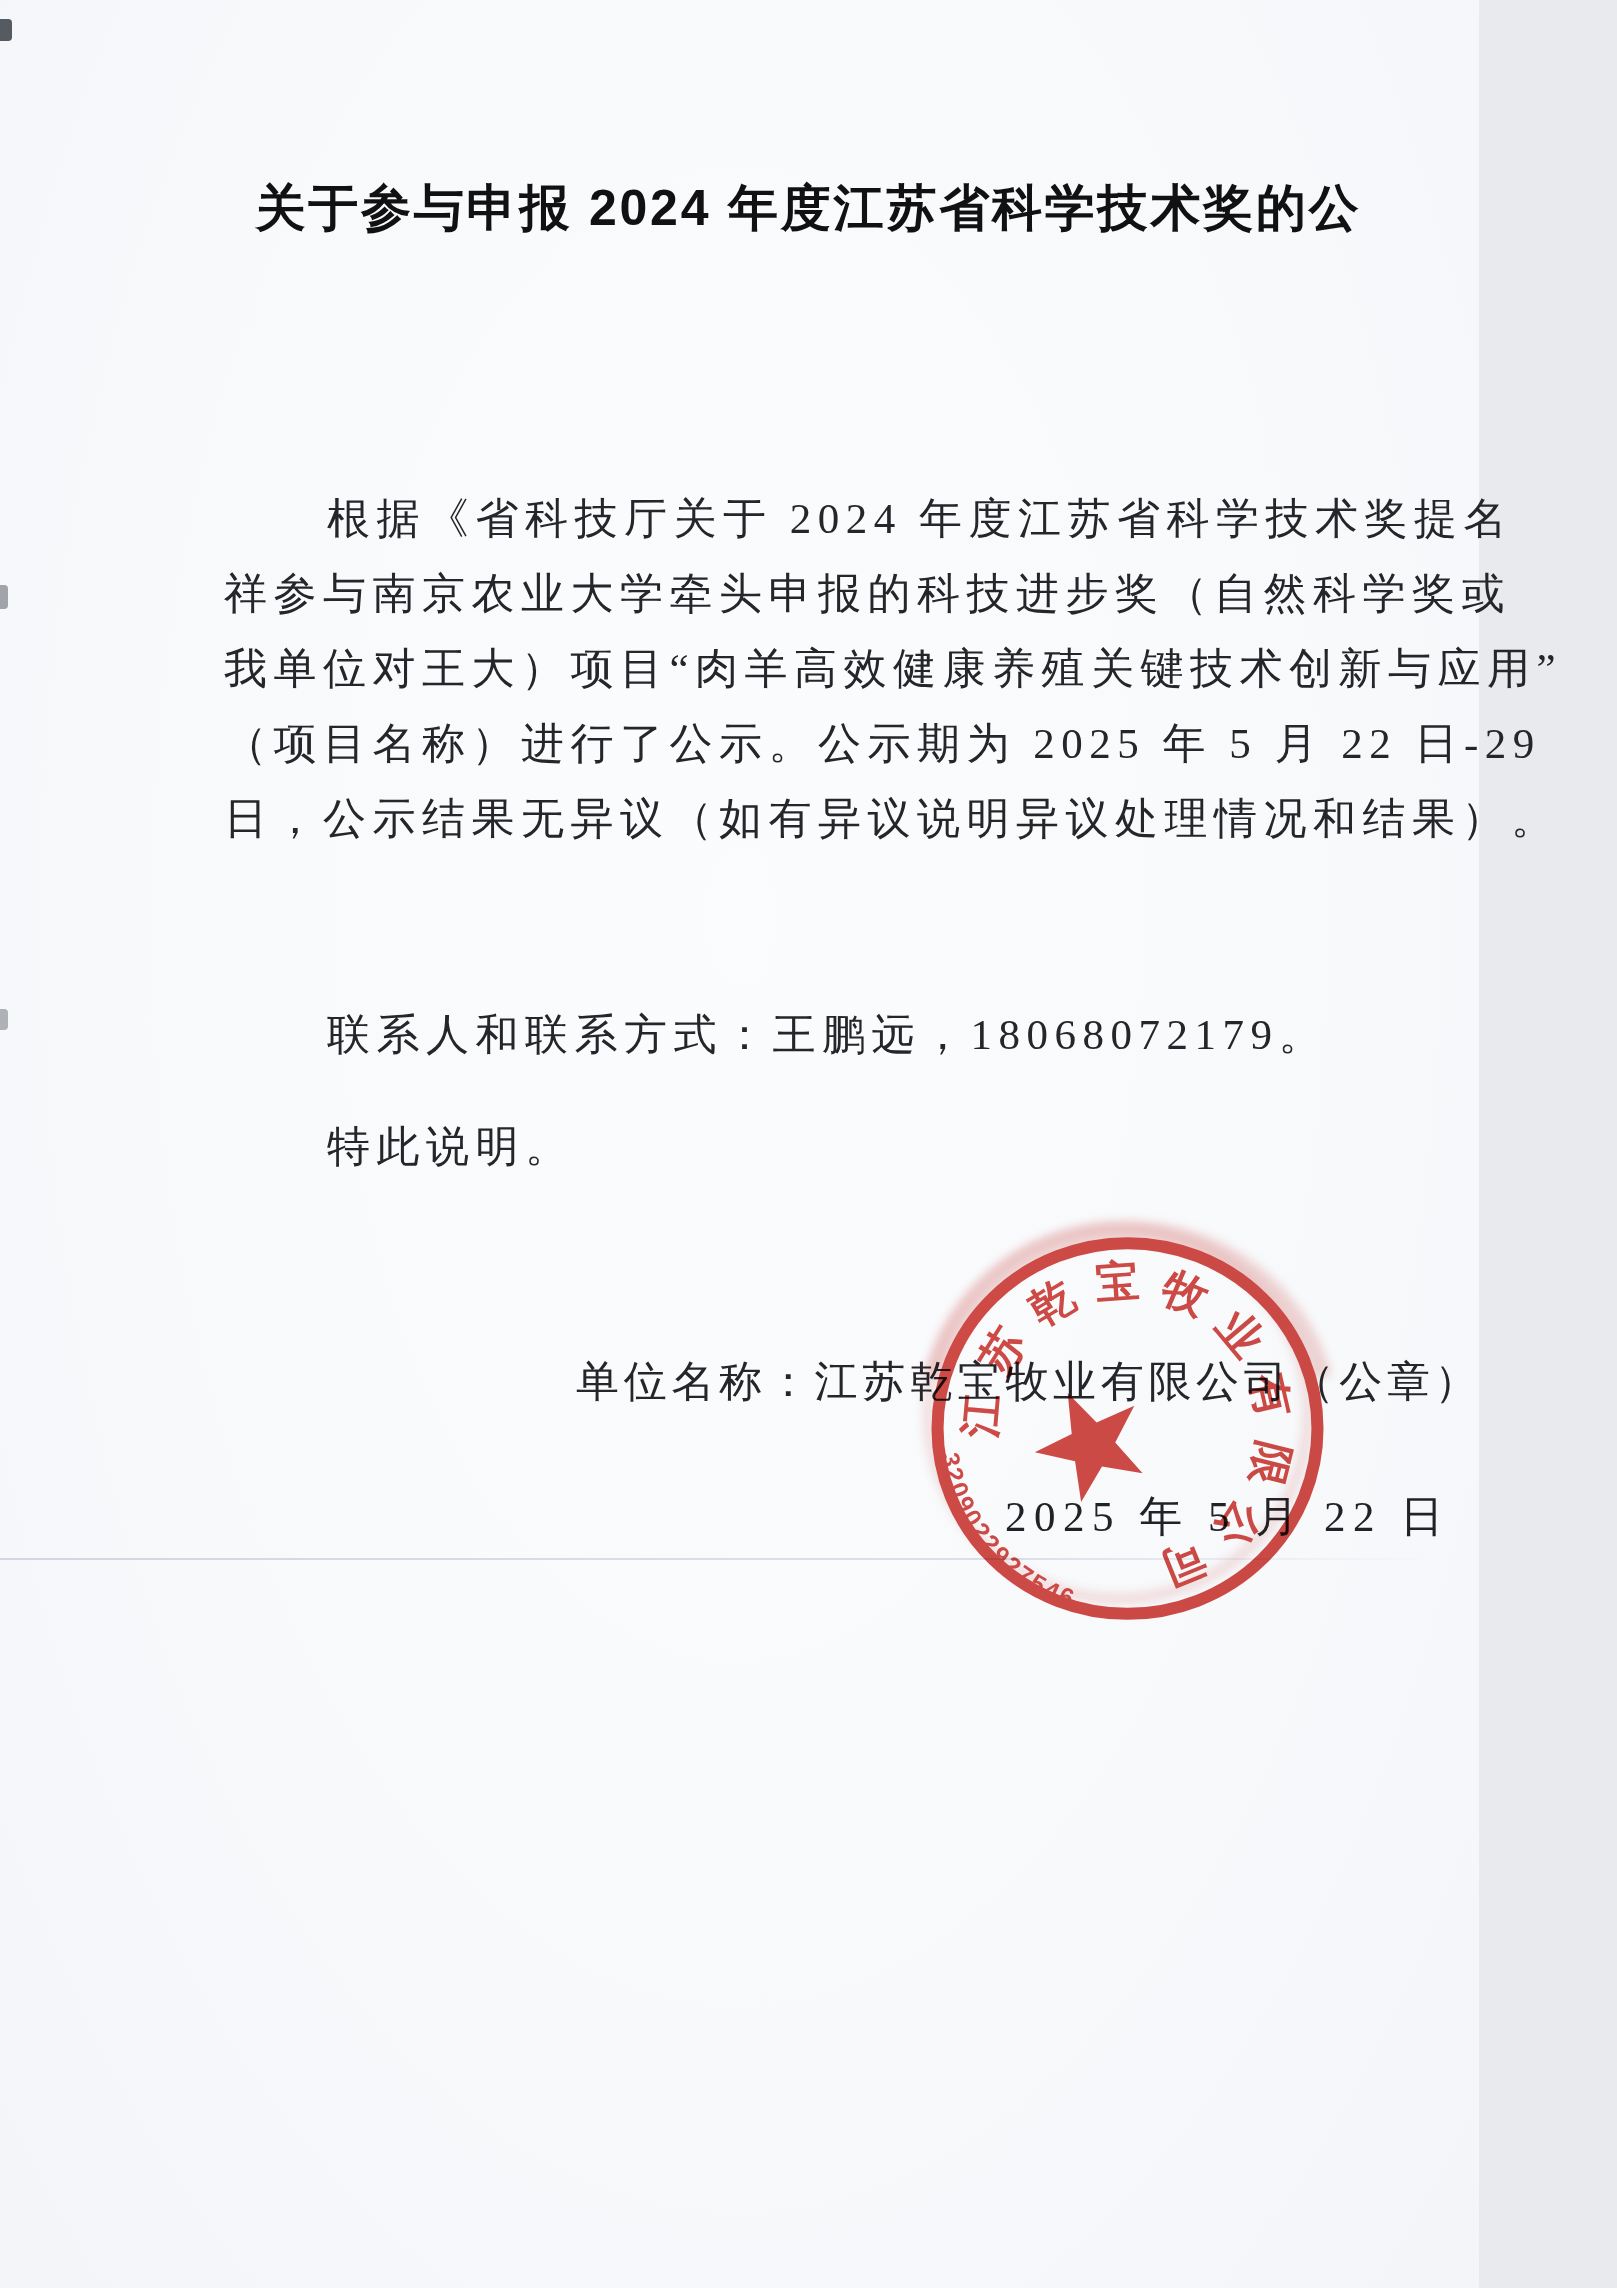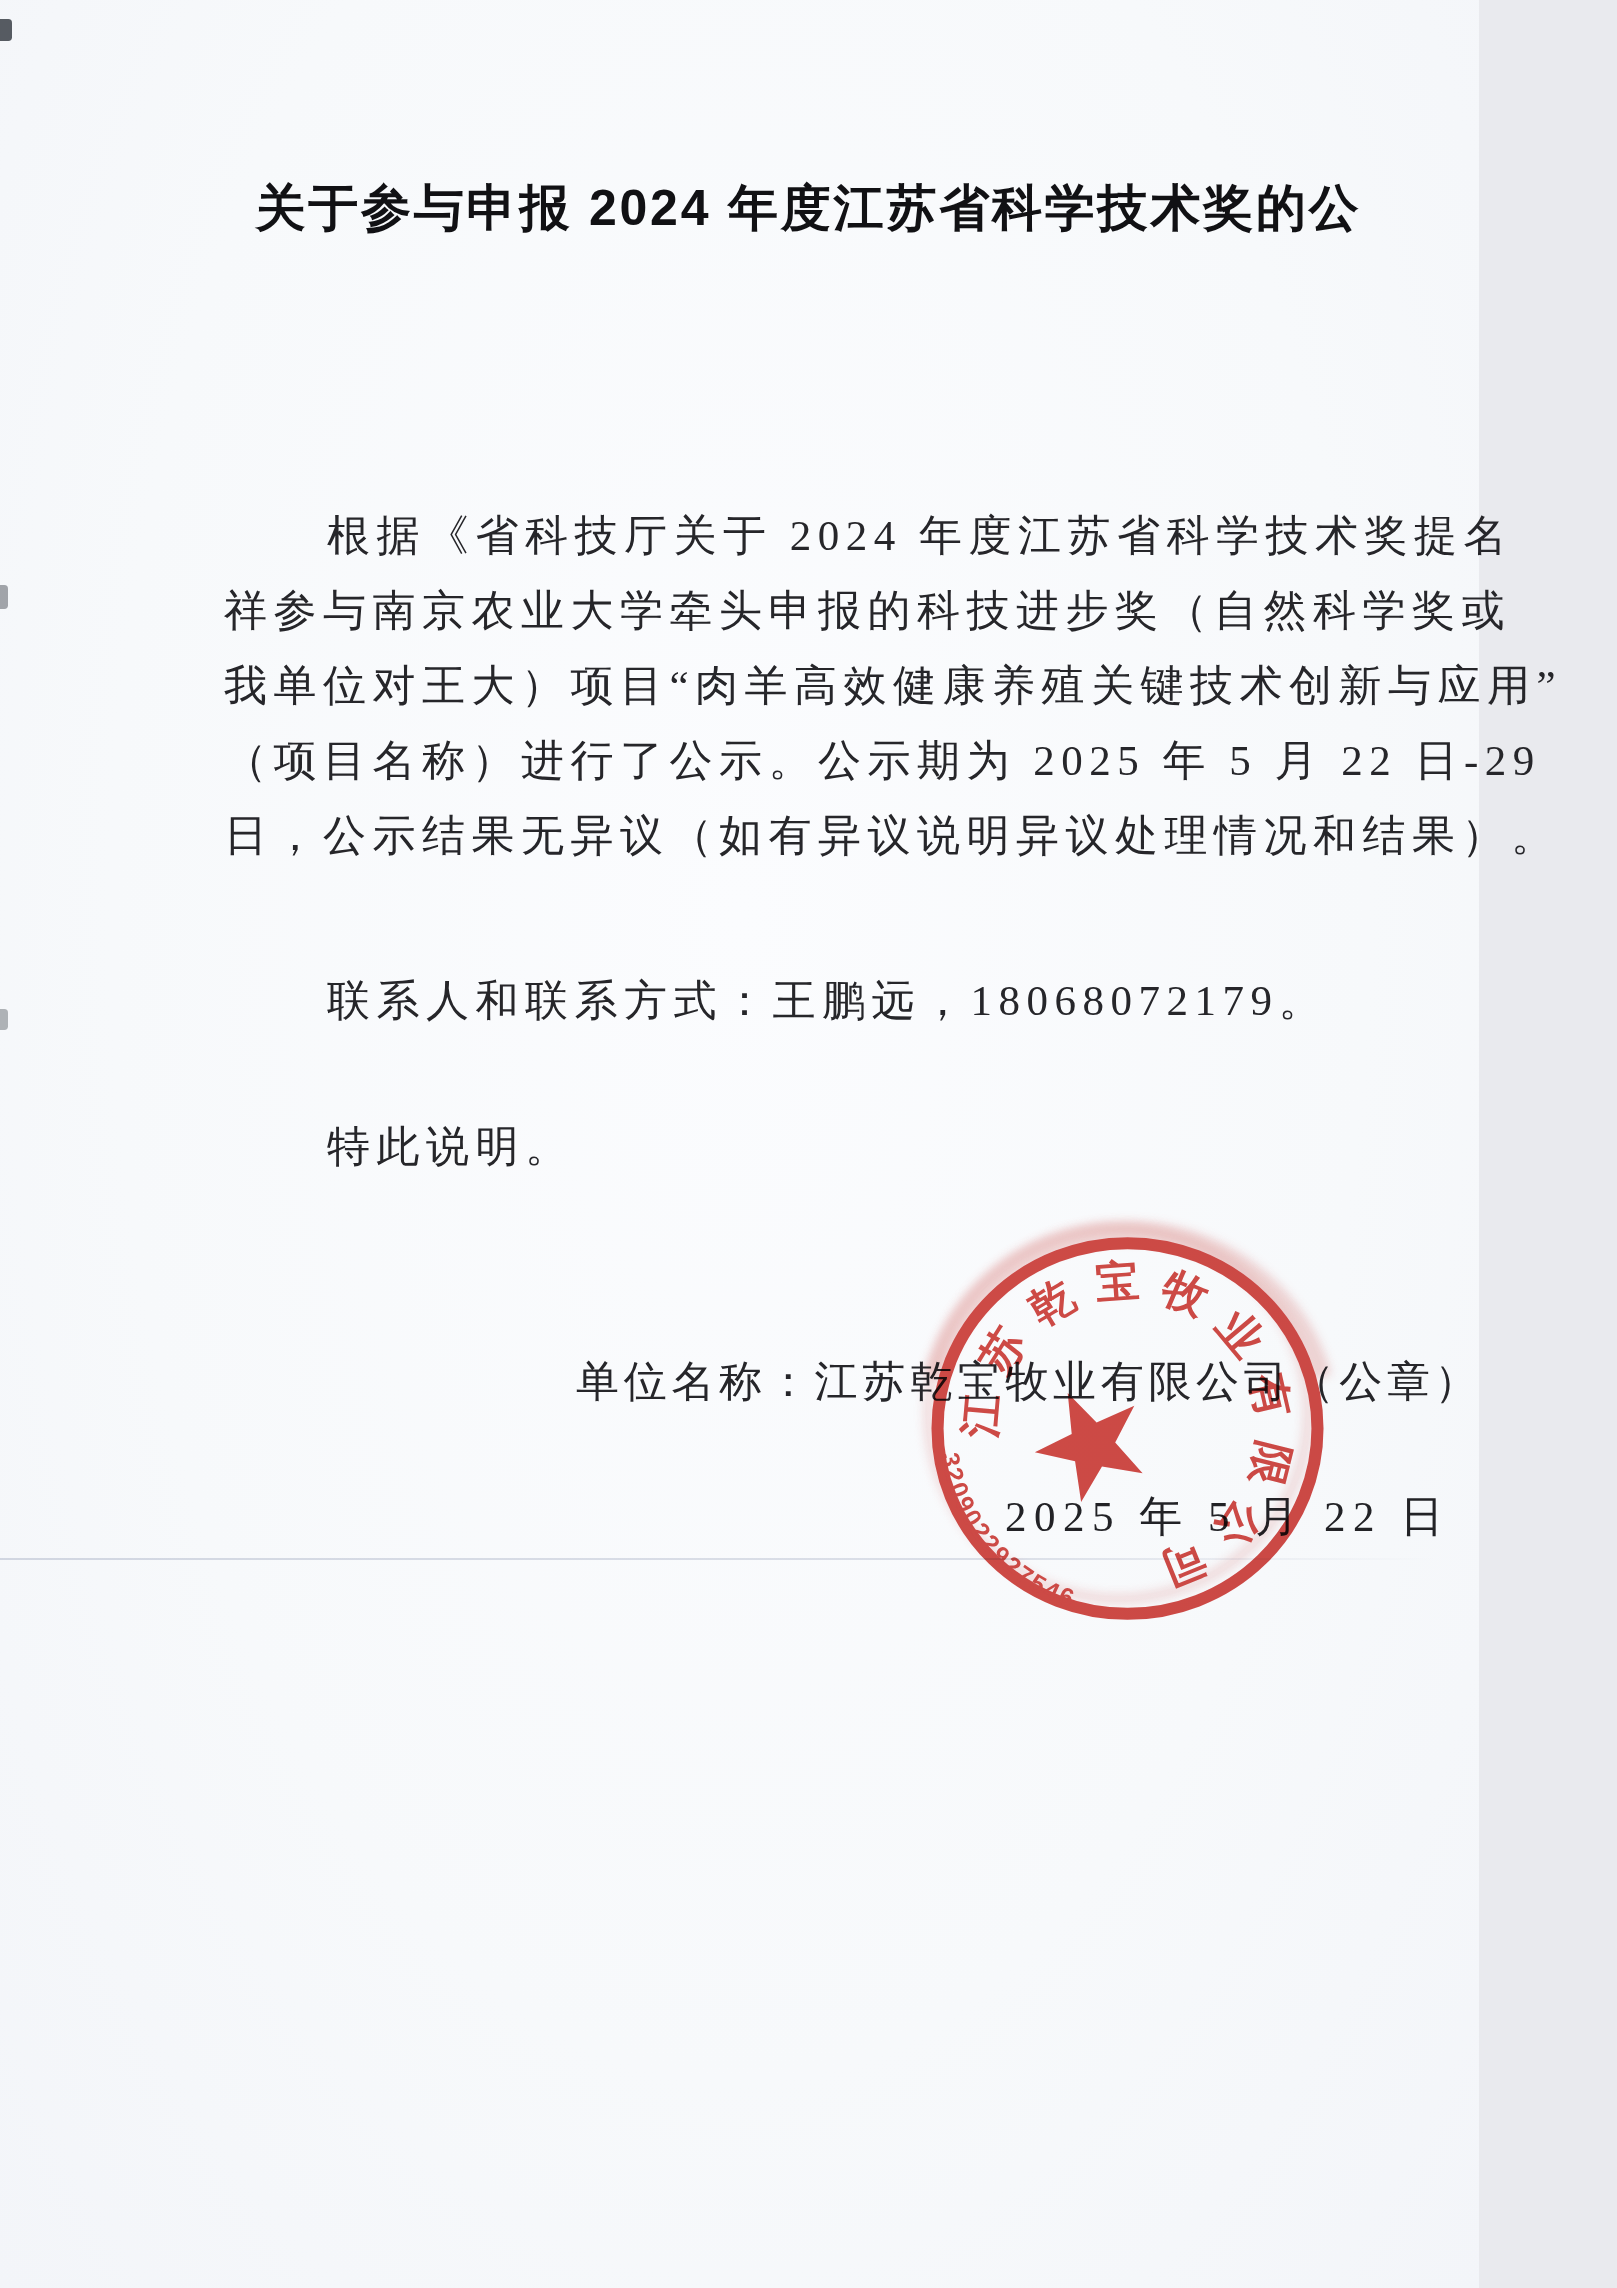--- a/index.html
+++ b/index.html
@@ -11,27 +11,27 @@
     color:#26262a;
   }
   .doc-title{
     position:absolute;top:164px;left:0;width:1617px;
     text-align:center;font-size:50px;line-height:89px;font-weight:bold;
     letter-spacing:2.8px;color:#111114;
     font-family:"Liberation Sans","DejaVu Sans",sans-serif;
     white-space:nowrap;
   }
   .body-block{
-    position:absolute;top:498px;left:224px;width:1249px;
+    position:absolute;top:481px;left:224px;width:1249px;
     font-size:43px;line-height:75px;letter-spacing:6.5px;
     white-space:nowrap;color:#26262a;
   }
   .indent{text-indent:103px;}
   .para-line{position:absolute;left:224px;font-size:43px;line-height:75px;letter-spacing:6.5px;white-space:nowrap;color:#26262a;}
-  .contact-line{top:963px;text-align:right;}
+  .contact-line{top:997px;text-align:right;}
   .closing-line{top:1109px;}
   .signature-line{position:absolute;left:576px;top:1344px;font-size:43px;line-height:75px;letter-spacing:4.7px;white-space:nowrap;color:#26262a;}
   .date-line{position:absolute;left:1005px;top:1479px;font-size:43px;line-height:75px;letter-spacing:7.5px;white-space:nowrap;color:#222226;}
   .scan-line{
     position:absolute;left:0;top:1558px;width:1437px;height:1.9px;
     background:linear-gradient(to right, rgba(150,160,185,.38), rgba(150,160,185,.30) 70%, rgba(150,160,185,0));
     pointer-events:none;
   }
   .edge-mark{position:absolute;left:0;background:#3a3f46;border-radius:0 3.7px 3.7px 0;}
   .edge-mark.m1{top:18.6px;width:12px;height:22.4px;opacity:.85;}

